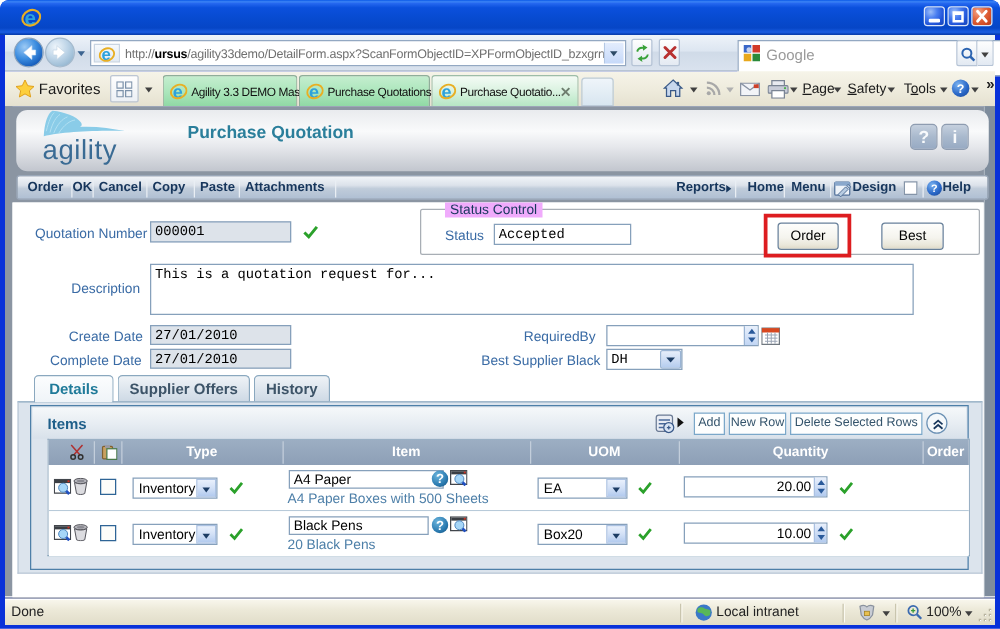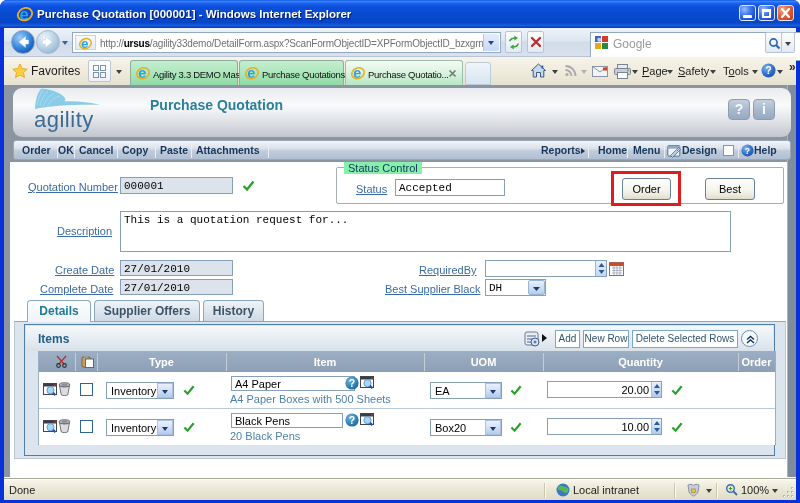--- a/index.html
+++ b/index.html
@@ -58,26 +58,26 @@
 #pq-title { left:150px; top:97px; font-size:14px; font-weight:bold; color:#2b7f9b; }
 .hdrbtn { top:99px; width:22px; height:21px; border-radius:4px; background:linear-gradient(180deg,#c5d0de 0%,#a9b9cd 50%,#97aac3 100%); border:1px solid #8e9cb0; color:#f8fafc; font-weight:bold; font-size:14px; text-align:center; line-height:19px;}
 #hdr-q { left:728px; }
 #hdr-i { left:753px; }
 
 #menubar { left:13px; top:140px; width:778px; height:20px; border-radius:3px; background:linear-gradient(180deg,#f2f5f9 0%,#dce2ea 40%,#c0ccda 55%,#afbfd3 100%); border:1px solid #9aa7b8; font-size:10.5px; font-weight:bold; color:#17365c;}
 .mitem { position:absolute; top:3px; }
 .msep { position:absolute; top:2px; width:1px; height:15px; background:#e9eef4; }
 
 
-.flabel { position:absolute; color:#3a6ba5; font-size:11px;text-decoration:underline; }
+.flabel { position:absolute; color:#3a6ba5; font-size:11px; }
 .finput { position:absolute; border:1px solid #86a0bb; background:#dde3ea; font-size:11px; color:#000; padding:2px 3px;font-family:Liberation Mono, monospace; }
 .fwhite { background:#fff; }
 
 #fieldset { left:336px; top:167px; width:448px; height:37px; border:1px solid #a8aeb5; border-radius:2px;}
-#fieldset-legend { left:344px; top:162px; background:#86efac; padding:0 4px; color:#17365c; font-size:11px;}
+#fieldset-legend { left:356px; top:162px; background:#f0abfc; padding:0 4px; color:#17365c; font-size:11px;}
 
 .xpbtn { position:absolute; height:22px; background:linear-gradient(180deg,#fefefc 0%,#f5f4ee 55%,#eae7da 85%,#dedac8 100%); border:1px solid #68809a; border-radius:3px; font-size:11px; color:#000; text-align:center; line-height:20px;}
 #redbox { left:611px; top:171px; width:70px; height:35px; border:3px solid #dd1d20; }
 
 .dtab { position:absolute; top:300px; height:22px; border:1px solid #8aa8bf; border-bottom:none; border-radius:4px 4px 0 0; font-size:12px; font-weight:bold; text-align:center; line-height:21px;}
 #dtab1 { left:27px; width:64px; background:linear-gradient(180deg,#fcfdfe 0%,#eff4f8 100%); color:#1f7a99; z-index:3;}
 #dtab2 { left:94px; width:106px; background:linear-gradient(180deg,#eff3f7 0%,#ccd8e4 100%); color:#3d5468; }
 #dtab3 { left:203px; width:61px; background:linear-gradient(180deg,#eff3f7 0%,#ccd8e4 100%); color:#3d5468; }
 
 #tabpanel { left:14px; top:321px; width:772px; height:138px; background:#dce4ed; border:1px solid #bac8d6; border-top:1px solid #8aa8bf; }
@@ -136,21 +136,20 @@
         <circle cx="7" cy="7" r="6.6" fill="url(#qballg)"></circle>
         <text x="7" y="10.8" font-size="10.5" font-weight="bold" fill="#fff" text-anchor="middle" font-family="Liberation Sans">?</text>
       </g>
     </defs>
   </svg>
 
   <div id="titlebar" class="a">
     <svg class="a" style="left:17px; top:6px;" width="16" height="16" viewBox="0 0 16 16">
       <use href="#ico-ie"></use>
     </svg>
-    <div id="title-text" class="a">Purchase Quotation [000001] - Windows Internet Explorer</div>
     <div id="btn-min" class="a winbtn">
         <span class="a" style="left:3px; top:9px; width:9px; height:3px; background:#fff; border-radius:1px;"></span>
       </div>
     <div id="btn-max" class="a winbtn">
         <span class="a" style="left:3px; top:3px; width:9px; height:9px; border:2px solid #fff; border-top-width:3px;"></span>
       </div>
     <div id="btn-close" class="a winbtn">
       <svg width="15" height="14" viewBox="0 0 15 14">
           <path d="M4 3 L11 11 M11 3 L4 11" stroke="#fff" stroke-width="2.2" stroke-linecap="round"></path>
         </svg>

